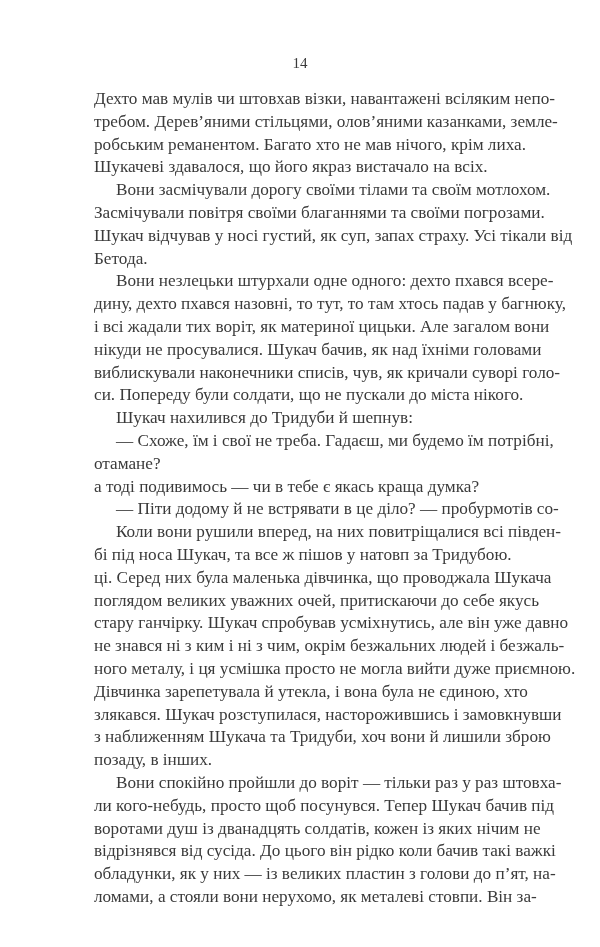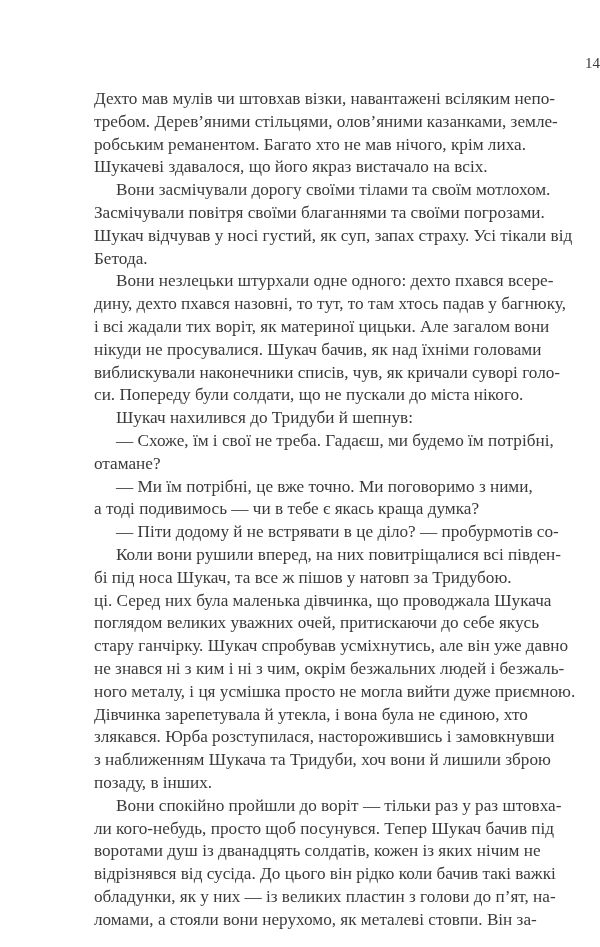--- a/index.html
+++ b/index.html
@@ -1,19 +1,19 @@
 <!DOCTYPE html>
 <html><head>
 <meta charset="utf-8">
 <style>
   html, body { margin: 0; padding: 0; background: #ffffff; }
   body { width: 600px; height: 947px; position: relative; overflow: hidden; }
   .page { position: absolute; left: 0; top: 0; width: 600px; height: 947px; background: #ffffff; }
   .page-number {
-    position: absolute; top: 55px; left: 0; width: 600px; text-align: right;
+    position: absolute; top: 55px; left: 0; width: 600px; text-align: center;
     font-family: "Liberation Serif", serif; font-size: 15px; color: #3a3a3a;
   }
   .text-block {
     position: absolute; left: 94px; top: 88px; width: 412px;
     font-family: "Liberation Serif", serif; font-size: 17.2px; line-height: 22.8px;
     color: #3a3a3a;
   }
   .line { display: block; height: 22.8px; white-space: nowrap; text-align: justify; text-align-last: justify; }
   .line.last { text-align-last: left; }
   .line.indent { padding-left: 22px; }
@@ -34,32 +34,31 @@
       <span class="line last">Бетода.</span>
       <span class="line indent">Вони незлецьки штурхали одне одного: дехто пхався всере-</span>
       <span class="line">дину, дехто пхався назовні, то тут, то там хтось падав у багнюку,</span>
       <span class="line">і всі жадали тих воріт, як материної цицьки. Але загалом вони</span>
       <span class="line">нікуди не просувалися. Шукач бачив, як над їхніми головами</span>
       <span class="line">виблискували наконечники списів, чув, як кричали суворі голо-</span>
       <span class="line last">си. Попереду були солдати, що не пускали до міста нікого.</span>
       <span class="line indent last">Шукач нахилився до Тридуби й шепнув:</span>
       <span class="line indent">— Схоже, їм і свої не треба. Гадаєш, ми будемо їм потрібні,</span>
       <span class="line last">отамане?</span>
-      <span class="line indent">— Ми їм потрібні, це вже точно. Ми поговоримо з ними,</span>
       <span class="line last">а тоді подивимось — чи в тебе є якась краща думка?</span>
       <span class="line indent">— Піти додому й не встрявати в це діло? — пробурмотів со-</span>
       <span class="line indent">Коли вони рушили вперед, на них повитріщалися всі півден-</span>
       <span class="line last">бі під носа Шукач, та все ж пішов у натовп за Тридубою.</span>
       <span class="line">ці. Серед них була маленька дівчинка, що проводжала Шукача</span>
       <span class="line">поглядом великих уважних очей, притискаючи до себе якусь</span>
       <span class="line">стару ганчірку. Шукач спробував усміхнутись, але він уже давно</span>
       <span class="line">не знався ні з ким і ні з чим, окрім безжальних людей і безжаль-</span>
       <span class="line">ного металу, і ця усмішка просто не могла вийти дуже приємною.</span>
       <span class="line">Дівчинка зарепетувала й утекла, і вона була не єдиною, хто</span>
-      <span class="line">злякався. Юрба розступилася, насторожившись і замовкнувши</span>
+      <span class="line">злякався. Шукач розступилася, насторожившись і замовкнувши</span>
       <span class="line">з наближенням Шукача та Тридуби, хоч вони й лишили зброю</span>
       <span class="line last">позаду, в інших.</span>
       <span class="line indent">Вони спокійно пройшли до воріт — тільки раз у раз штовха-</span>
       <span class="line">ли кого-небудь, просто щоб посунувся. Тепер Шукач бачив під</span>
       <span class="line">воротами душ із дванадцять солдатів, кожен із яких нічим не</span>
       <span class="line">відрізнявся від сусіда. До цього він рідко коли бачив такі важкі</span>
       <span class="line">обладунки, як у них — із великих пластин з голови до п’ят, на-</span>
       <span class="line">ломами, а стояли вони нерухомо, як металеві стовпи. Він за-</span>
     </div>
 </div>

